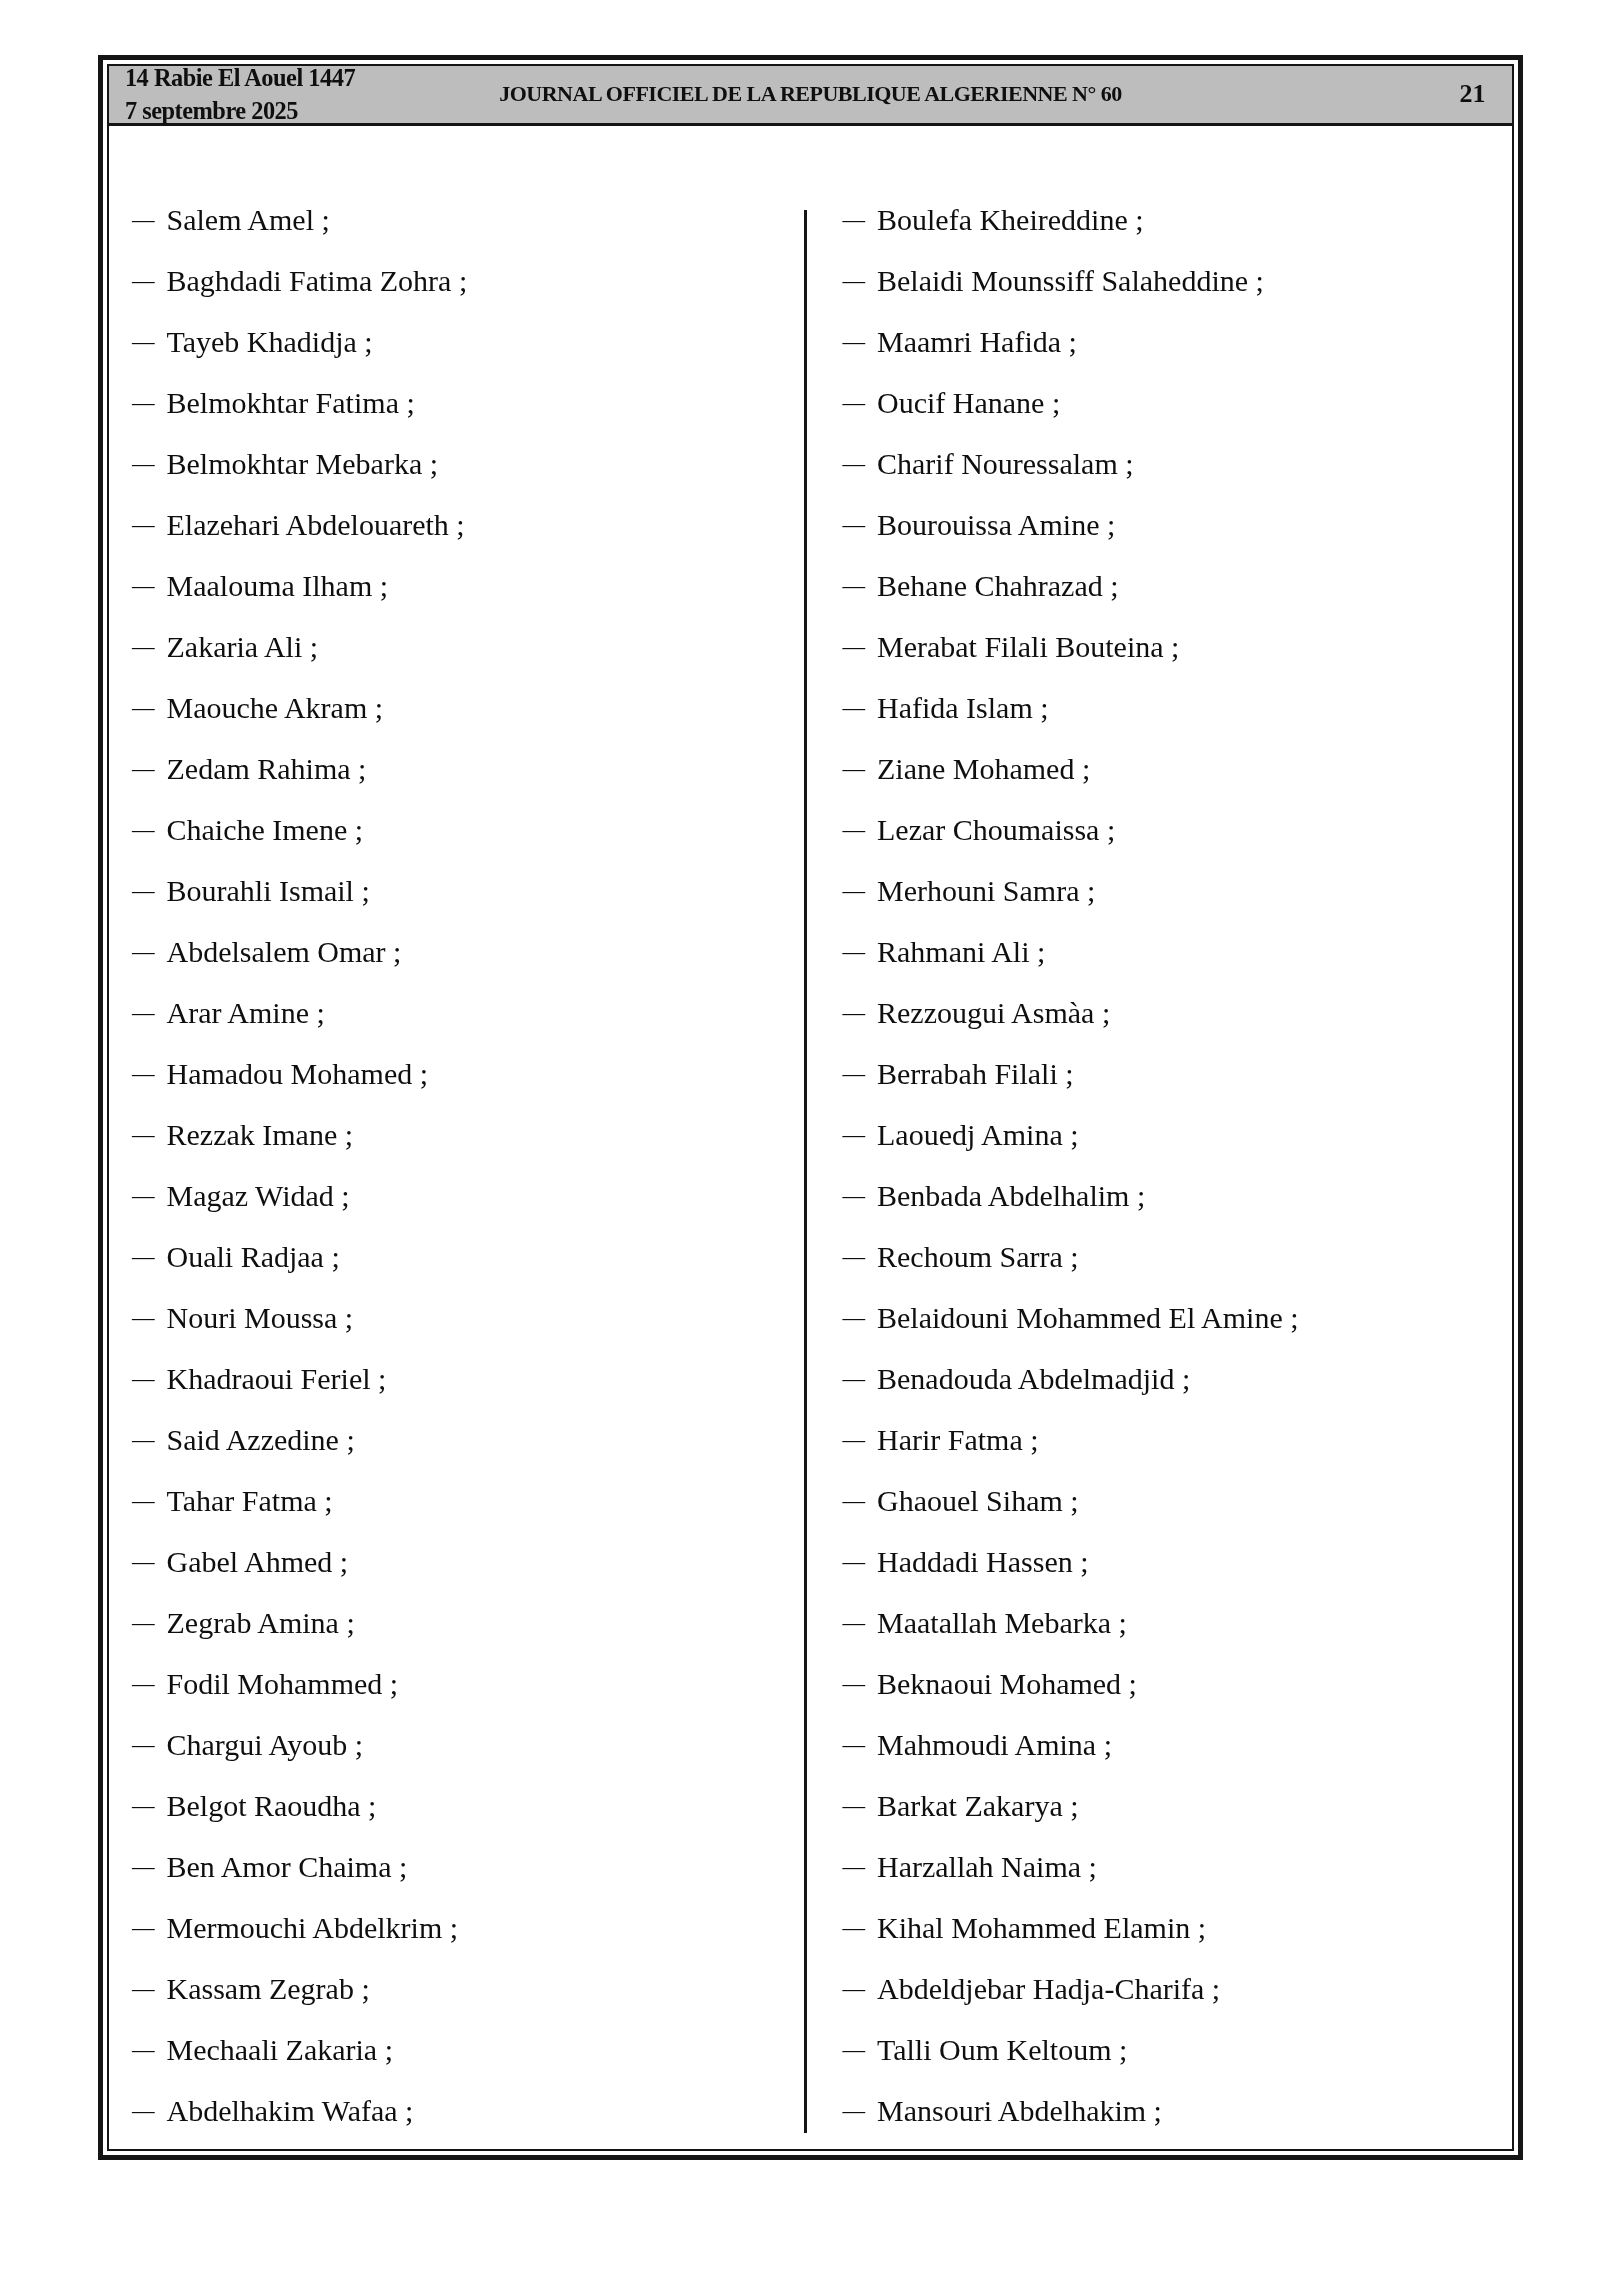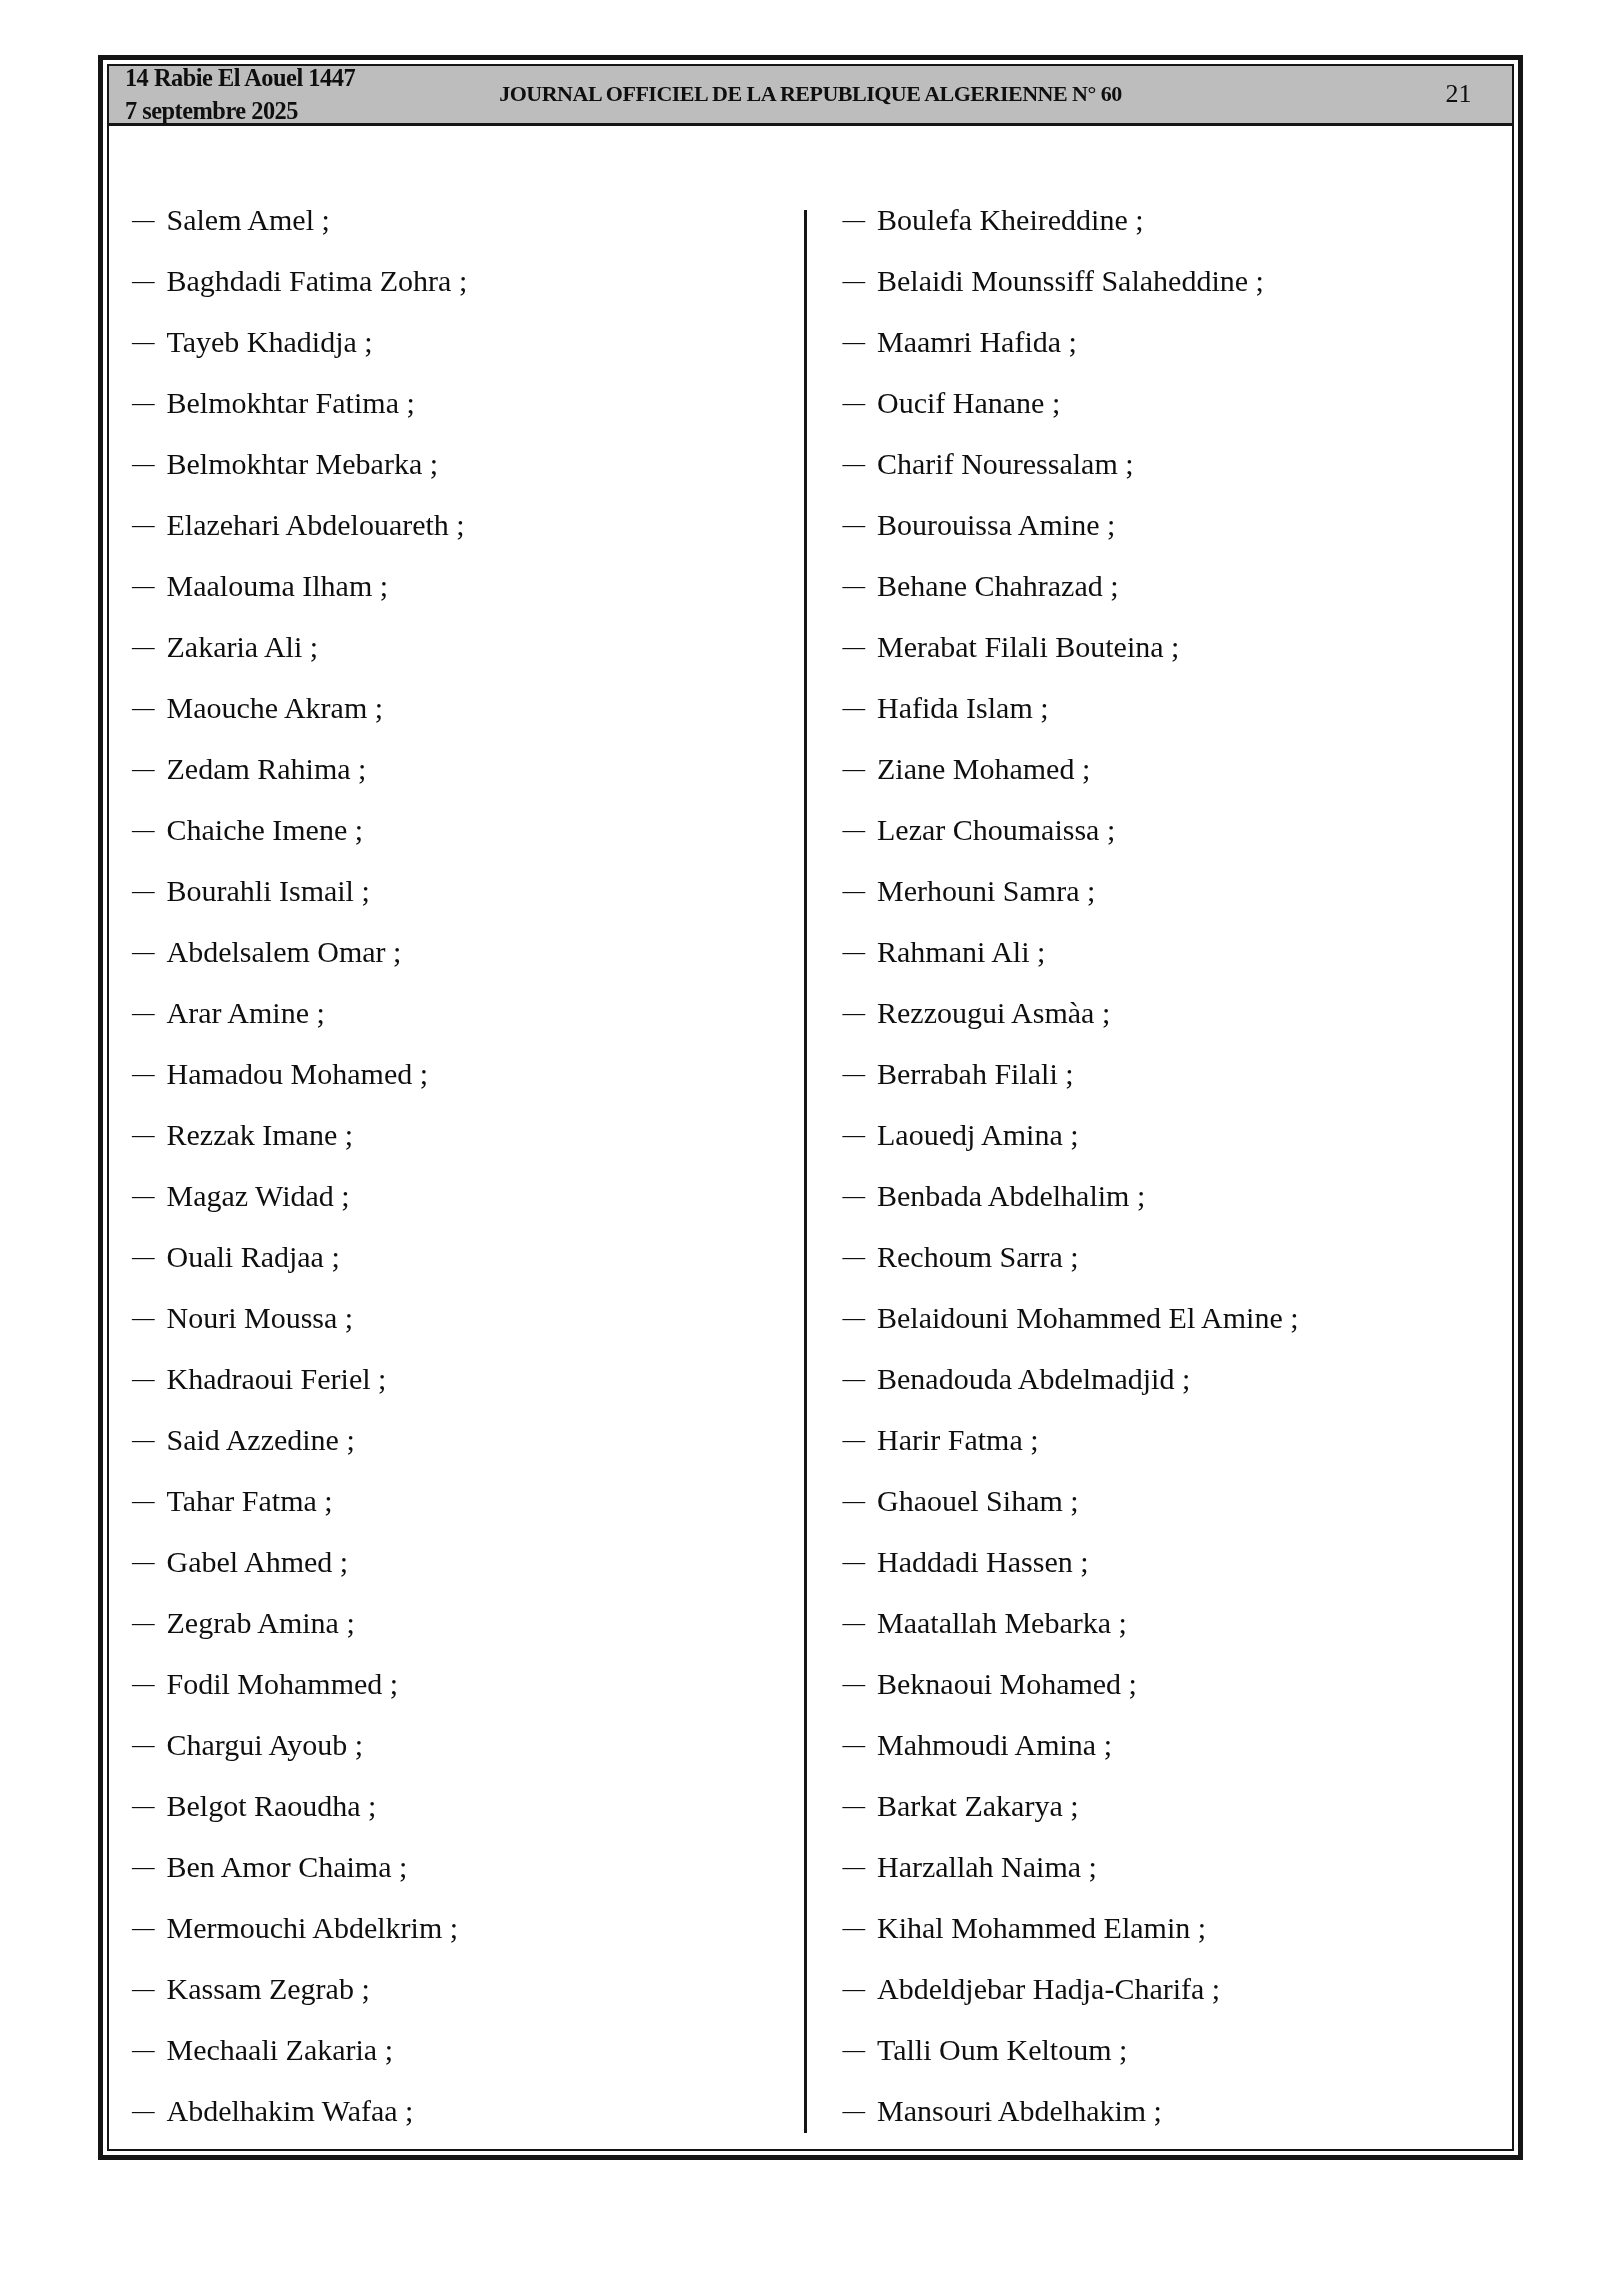--- a/index.html
+++ b/index.html
@@ -52,24 +52,24 @@
     top: 50%;
     transform: translateY(-50%);
     text-align: center;
     font-weight: bold;
     font-size: 22px;
     letter-spacing: -0.5px;
     white-space: nowrap;
   }
   .header-page {
     position: absolute;
-    right: 41px;
+    right: 27px;
     top: 50%;
     transform: translateY(-50%);
-    font-weight: normal;
+    font-weight: bold;
     font-size: 26px;
   }
   .content {
     position: absolute;
     left: 0;
     right: 0;
     top: 83px;
     bottom: 0;
   }
   .column-divider {

